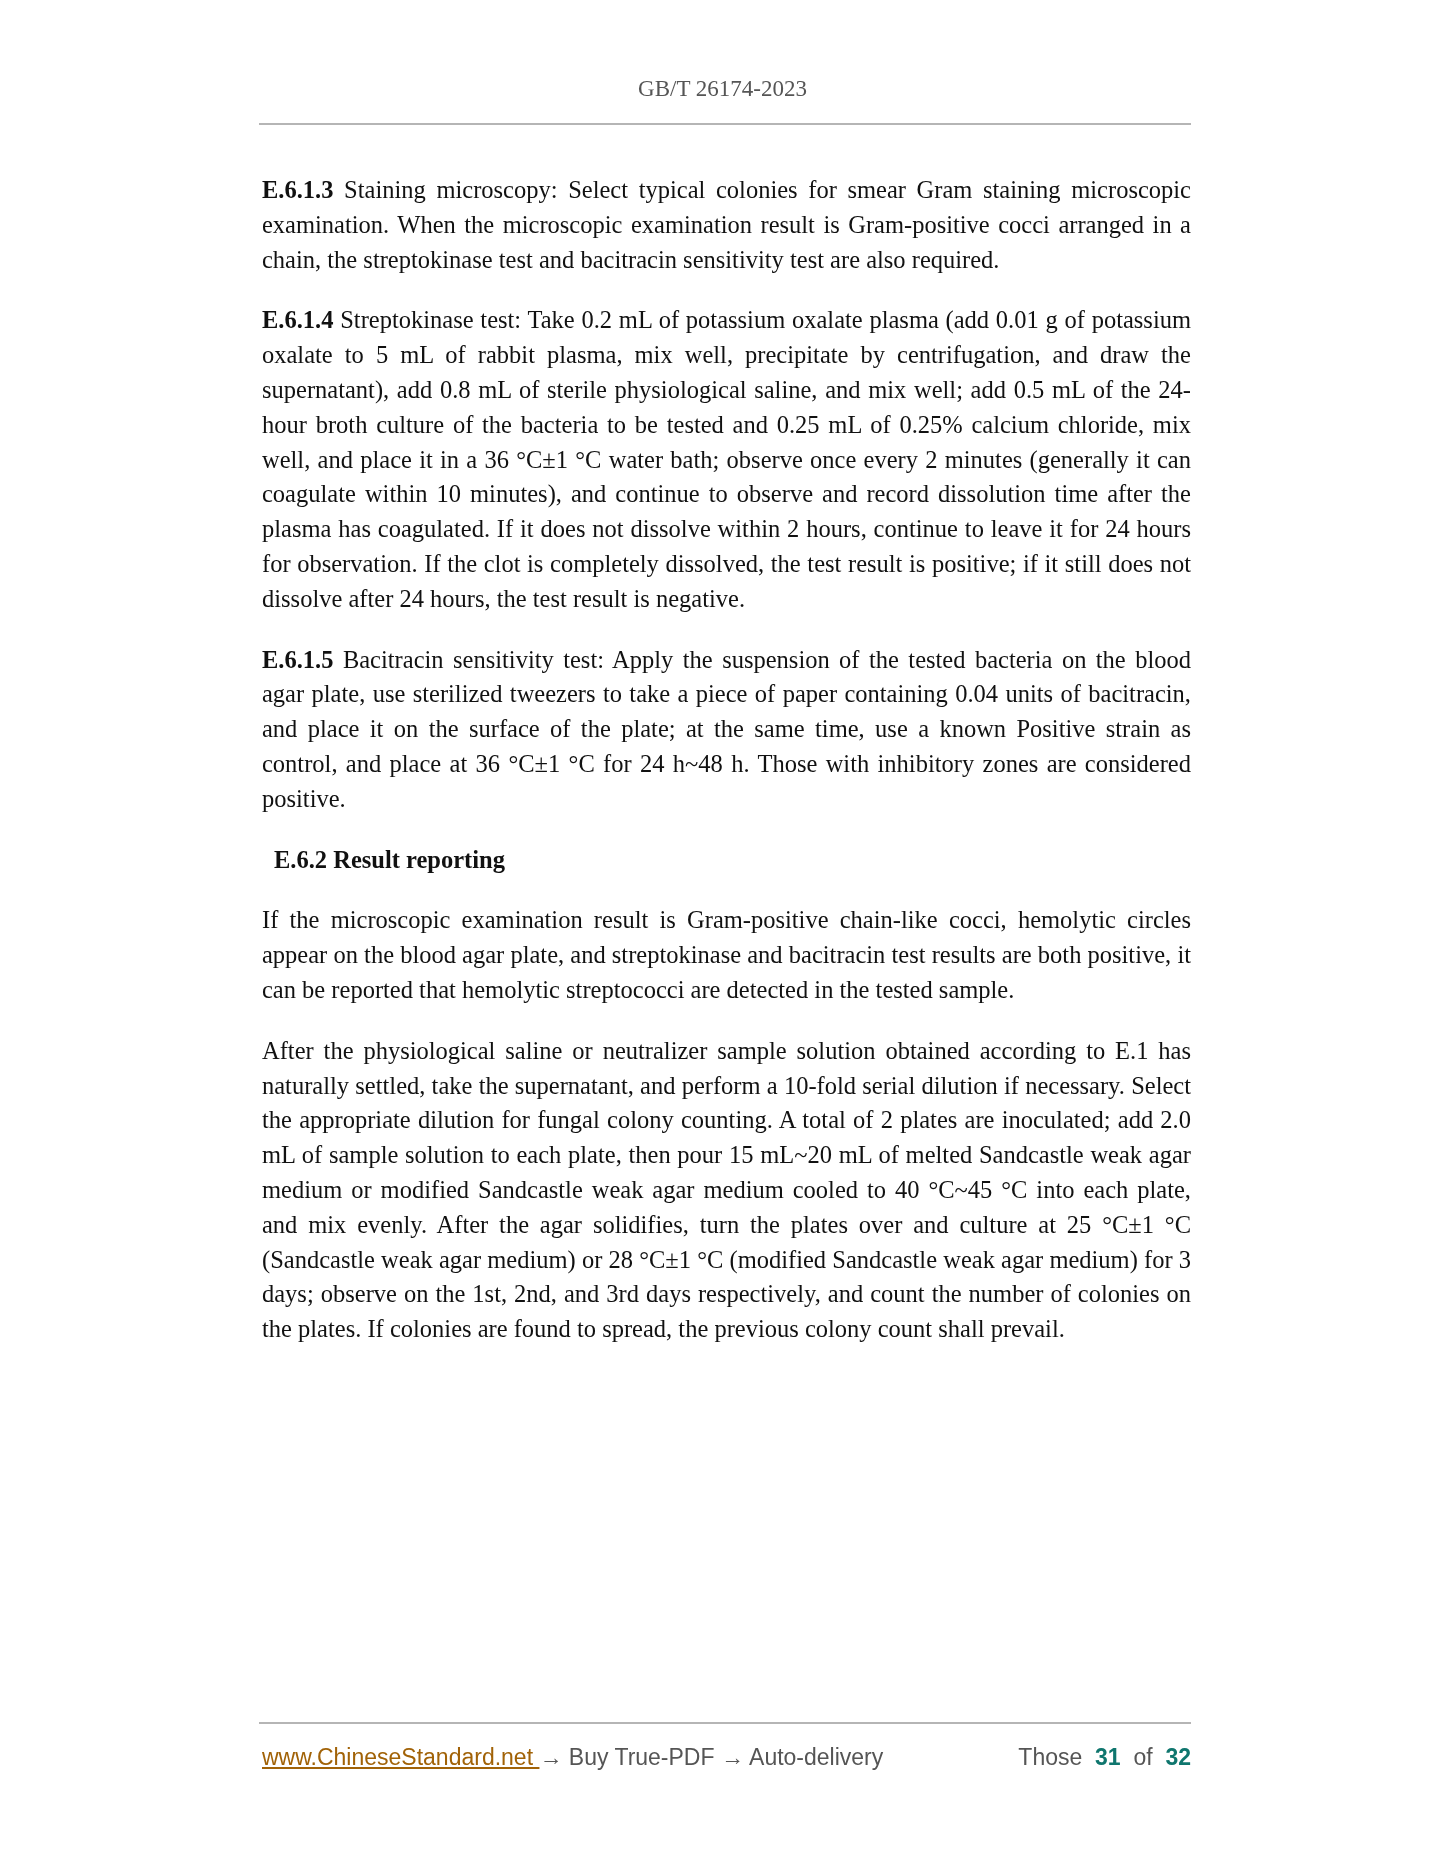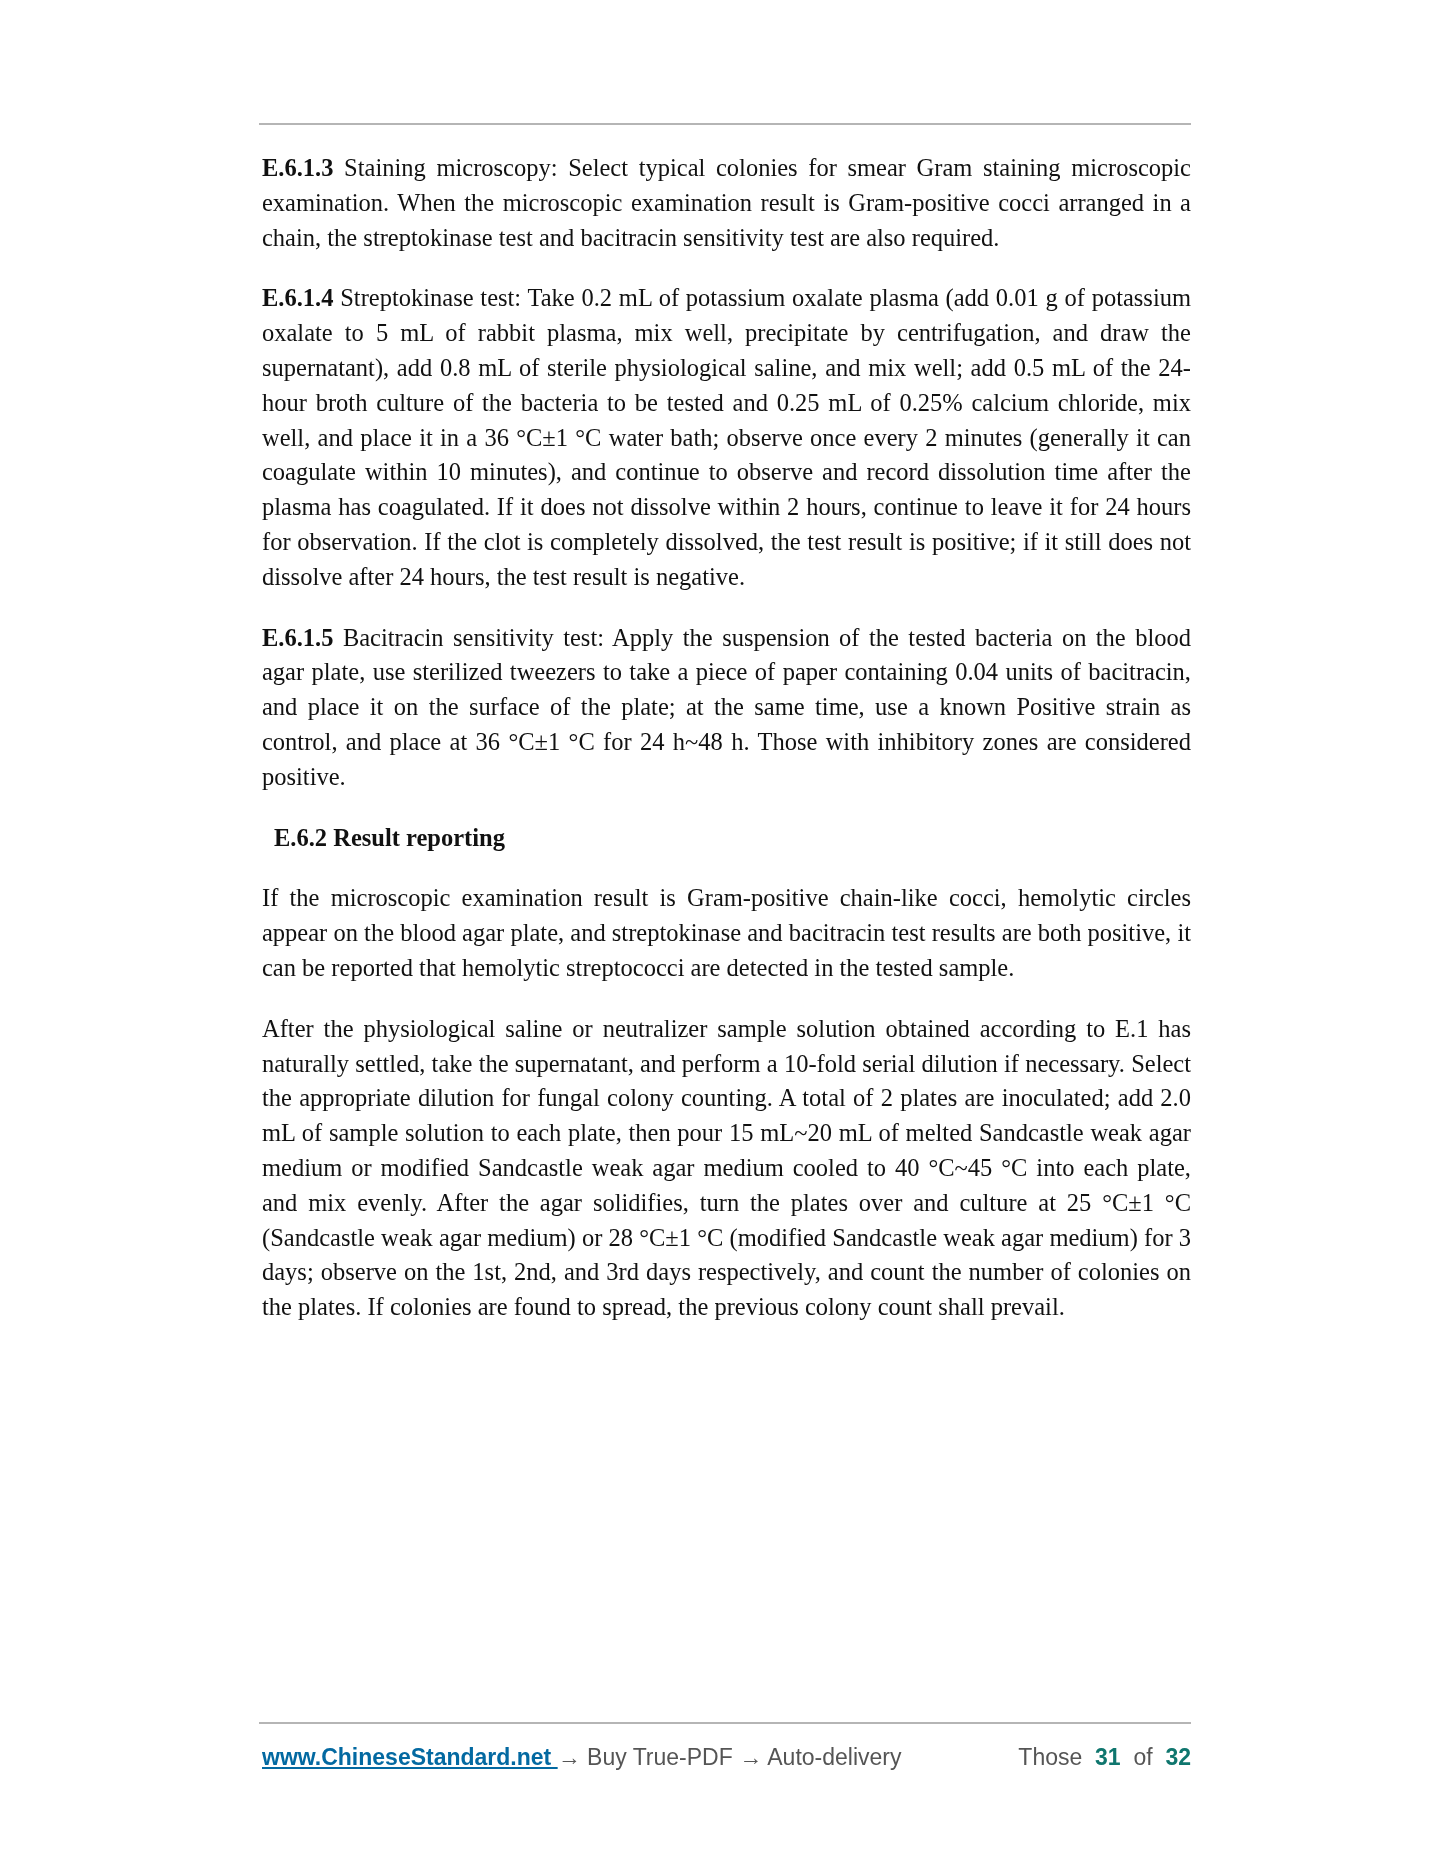--- a/index.html
+++ b/index.html
@@ -6,40 +6,41 @@
   body { width: 1445px; height: 1870px; position: relative; overflow: hidden; }
   .page { position: absolute; left: 0; top: 0; width: 1445px; height: 1870px; background: #fff; }
   .header-title {
     position: absolute; top: 76px; left: 0; width: 1445px; text-align: center;
     font-family: "Liberation Serif", serif; font-size: 23px; color: #555;
   }
   .rule { position: absolute; left: 259px; width: 932px; height: 2px; background: #b5b5b5; }
   .rule.top { top: 123px; }
   .rule.bottom { top: 1722px; }
   .content {
-    position: absolute; left: 262px; top: 151px; width: 929px;
+    position: absolute; left: 262px; top: 173px; width: 929px;
     font-family: "Liberation Serif", serif; font-size: 24.5px; line-height: 34.8px; color: #111;
     text-align: justify;
   }
   .para { margin: 0 0 26px 0; }
   .num { font-weight: bold; }
   .heading { font-weight: bold; margin: 0 0 26px 12px; }
   .footer {
     position: absolute; top: 1744px; left: 262px; width: 929px; height: 34px;
     font-family: "Liberation Sans", sans-serif; font-size: 23px; color: #555;
   }
   .footer-left { position: absolute; left: 0; top: 0; white-space: nowrap; }
-  .footer-left a { color: #0369a1; text-decoration: underline; font-weight: bold; }
+  .footer-left a { color: #a16207; text-decoration: underline; }
   .footer-right { position: absolute; right: 0; top: 0; white-space: nowrap; }
   .footer-right b { color: #0f766e; }
 </style>
 </head>
 <body>
 
 <div class="page">
+  <div class="header-title">GB/T 26174-2023</div>
   <div class="rule top"></div>
 
   <div class="content">
     <p class="para"><span class="num">E.6.1.3</span><span> Staining microscopy: Select typical colonies for smear Gram staining microscopic examination. When the microscopic examination result is Gram-positive cocci arranged in a chain, the streptokinase test and bacitracin sensitivity test are also required.</span></p>
     <p class="para"><span class="num">E.6.1.4</span><span> Streptokinase test: Take 0.2 mL of potassium oxalate plasma (add 0.01 g of potassium oxalate to 5 mL of rabbit plasma, mix well, precipitate by centrifugation, and draw the supernatant), add 0.8 mL of sterile physiological saline, and mix well; add 0.5 mL of the 24-hour broth culture of the bacteria to be tested and 0.25 mL of 0.25% calcium chloride, mix well, and place it in a 36 °C±1 °C water bath; observe once every 2 minutes (generally it can coagulate within 10 minutes), and continue to observe and record dissolution time after the plasma has coagulated. If it does not dissolve within 2 hours, continue to leave it for 24 hours for observation. If the clot is completely dissolved, the test result is positive; if it still does not dissolve after 24 hours, the test result is negative.</span></p>
     <p class="para"><span class="num">E.6.1.5</span><span> Bacitracin sensitivity test: Apply the suspension of the tested bacteria on the blood agar plate, use sterilized tweezers to take a piece of paper containing 0.04 units of bacitracin, and place it on the surface of the plate; at the same time, use a known Positive strain as control, and place at 36 °C±1 °C for 24 h~48 h. Those with inhibitory zones are considered positive.</span></p>
     <p class="heading">E.6.2 Result reporting</p>
     <p class="para">If the microscopic examination result is Gram-positive chain-like cocci, hemolytic circles appear on the blood agar plate, and streptokinase and bacitracin test results are both positive, it can be reported that hemolytic streptococci are detected in the tested sample.</p>
     <p class="para">After the physiological saline or neutralizer sample solution obtained according to E.1 has naturally settled, take the supernatant, and perform a 10-fold serial dilution if necessary. Select the appropriate dilution for fungal colony counting. A total of 2 plates are inoculated; add 2.0 mL of sample solution to each plate, then pour 15 mL~20 mL of melted Sandcastle weak agar medium or modified Sandcastle weak agar medium cooled to 40 °C~45 °C into each plate, and mix evenly. After the agar solidifies, turn the plates over and culture at 25 °C±1 °C (Sandcastle weak agar medium) or 28 °C±1 °C (modified Sandcastle weak agar medium) for 3 days; observe on the 1st, 2nd, and 3rd days respectively, and count the number of colonies on the plates. If colonies are found to spread, the previous colony count shall prevail.</p>
   </div>

